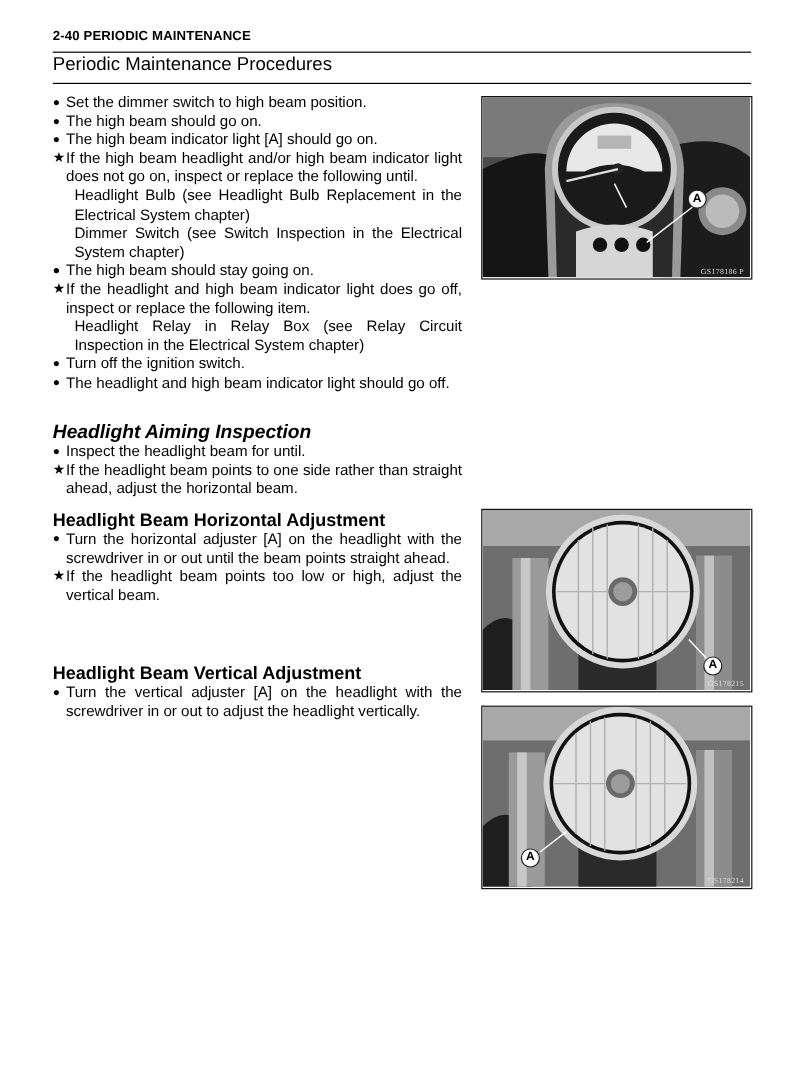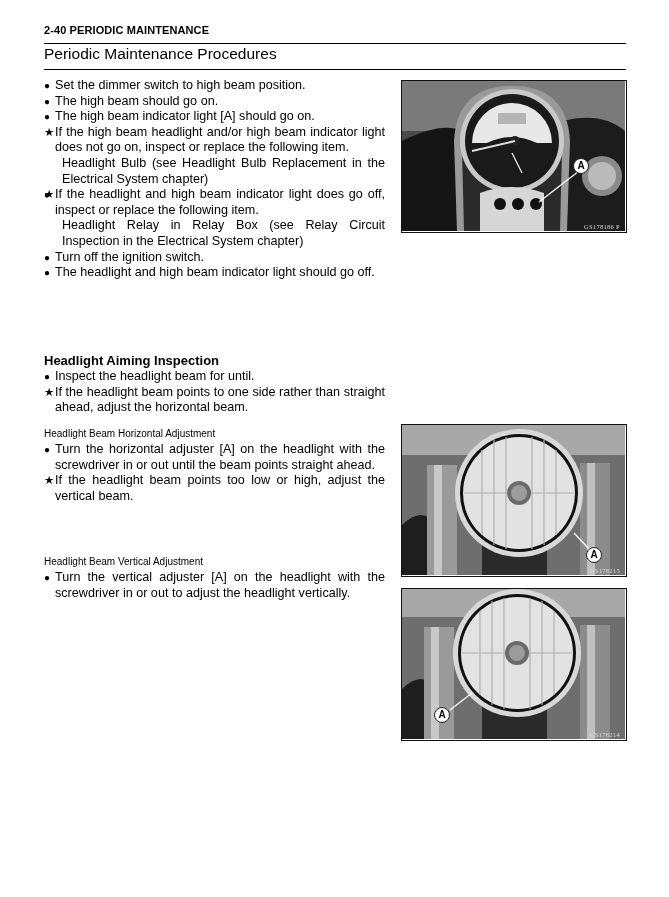--- a/index.html
+++ b/index.html
@@ -9,46 +9,47 @@
   .page-header { left:44px; top:24px; font-size:11px; font-weight:bold; letter-spacing:0.1px; }
   .rule1 { left:44px; top:43px; width:582px; height:1px; background:#000; }
   .page-subheader { left:44px; top:45px; font-size:15.5px; font-weight:normal; }
   .rule2 { left:44px; top:69px; width:582px; height:1px; background:#000; }
 
   .col { left:44px; width:341px; font-size:12.6px; line-height:15.6px; }
   .item { position:relative; padding-left:11px; text-align:justify; text-align-last:left; }
   .item .mark { position:absolute; left:0; top:0; width:11px; font-size:10px; line-height:15.6px; }
   .item .mark.star { font-size:11.5px; }
   .sub { padding-left:18px; text-align:justify; text-align-last:left; }
-  .h3i { font-weight:bold; font-size:13px; line-height:16px; }
-  .h3 { font-weight:normal; font-size:10px; line-height:16px; }
+  .h3i { font-weight:bold; font-style:italic; font-size:16px; line-height:16px; }
+  .h3 { font-weight:bold; font-size:15px; line-height:16px; }
 
   .figure { position:absolute; border:1.5px solid #111; overflow:hidden; box-sizing:border-box; }
   .fig-code { position:absolute; right:6px; bottom:2px; font-family:Liberation Serif, serif;
               font-size:6.5px; color:#ddd; letter-spacing:0.3px; }
   .callout { position:absolute; width:14px; height:14px; border-radius:50%; background:#fff;
              border:1.2px solid #222; font-size:10px; font-weight:bold; line-height:14px;
              text-align:center; box-sizing:content-box; }
 </style>
 </head>
 <body>
 
 <div class="abs page-header">2-40 PERIODIC MAINTENANCE</div>
 <div class="abs rule1"></div>
 <div class="abs page-subheader">Periodic Maintenance Procedures</div>
 <div class="abs rule2"></div>
 
 <div class="abs col" style="top:78px;">
   <div class="item"><span class="mark">●</span><span>Set the dimmer switch to high beam position.</span></div>
   <div class="item"><span class="mark">●</span><span>The high beam should go on.</span></div>
   <div class="item"><span class="mark">●</span><span>The high beam indicator light [A] should go on.</span></div>
-  <div class="item"><span class="mark star">★</span><span>If the high beam headlight and/or high beam indicator light does not go on, inspect or replace the following item.</span></div>
+  <div class="item"><span class="mark star">★</span><span>If the high beam headlight and/or high beam indicator light does not go on, inspect or replace the following until.</span></div>
   <div class="sub">Headlight Bulb (see Headlight Bulb Replacement in the Electrical System chapter)</div>
+  <div class="sub">Dimmer Switch (see Switch Inspection in the Electrical System chapter)</div>
   <div class="item"><span class="mark">●</span></div>
-  <div class="item"><span class="mark">●</span></div>
+  <div class="item"><span class="mark">●</span><span>The high beam should stay going on.</span></div>
   <div class="item"><span class="mark star">★</span><span>If the headlight and high beam indicator light does go off, inspect or replace the following item.</span></div>
   <div class="sub">Headlight Relay in Relay Box (see Relay Circuit Inspection in the Electrical System chapter)</div>
   <div class="item"><span class="mark">●</span><span>Turn off the ignition switch.</span></div>
   <div class="item"><span class="mark">●</span><span>The headlight and high beam indicator light should go off.</span></div>
 </div>
 
 <div class="abs col" style="top:353px;">
   <div class="h3i">Headlight Aiming Inspection</div>
   <div class="item"><span class="mark">●</span><span>Inspect the headlight beam for until.</span></div>
   <div class="item"><span class="mark star">★</span><span>If the headlight beam points to one side rather than straight ahead, adjust the horizontal beam.</span></div>

